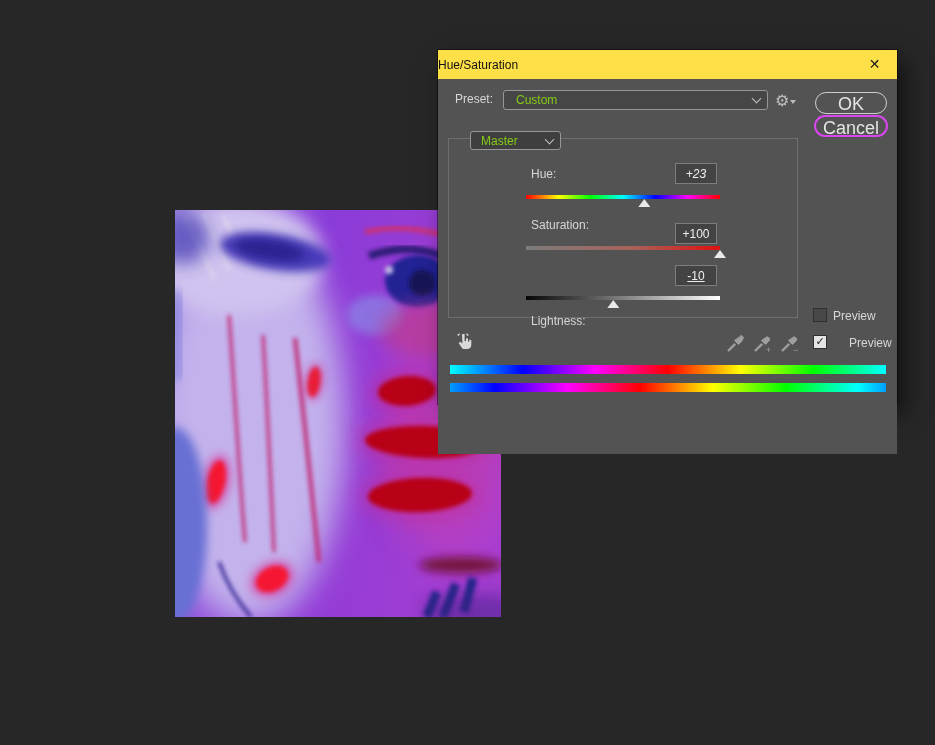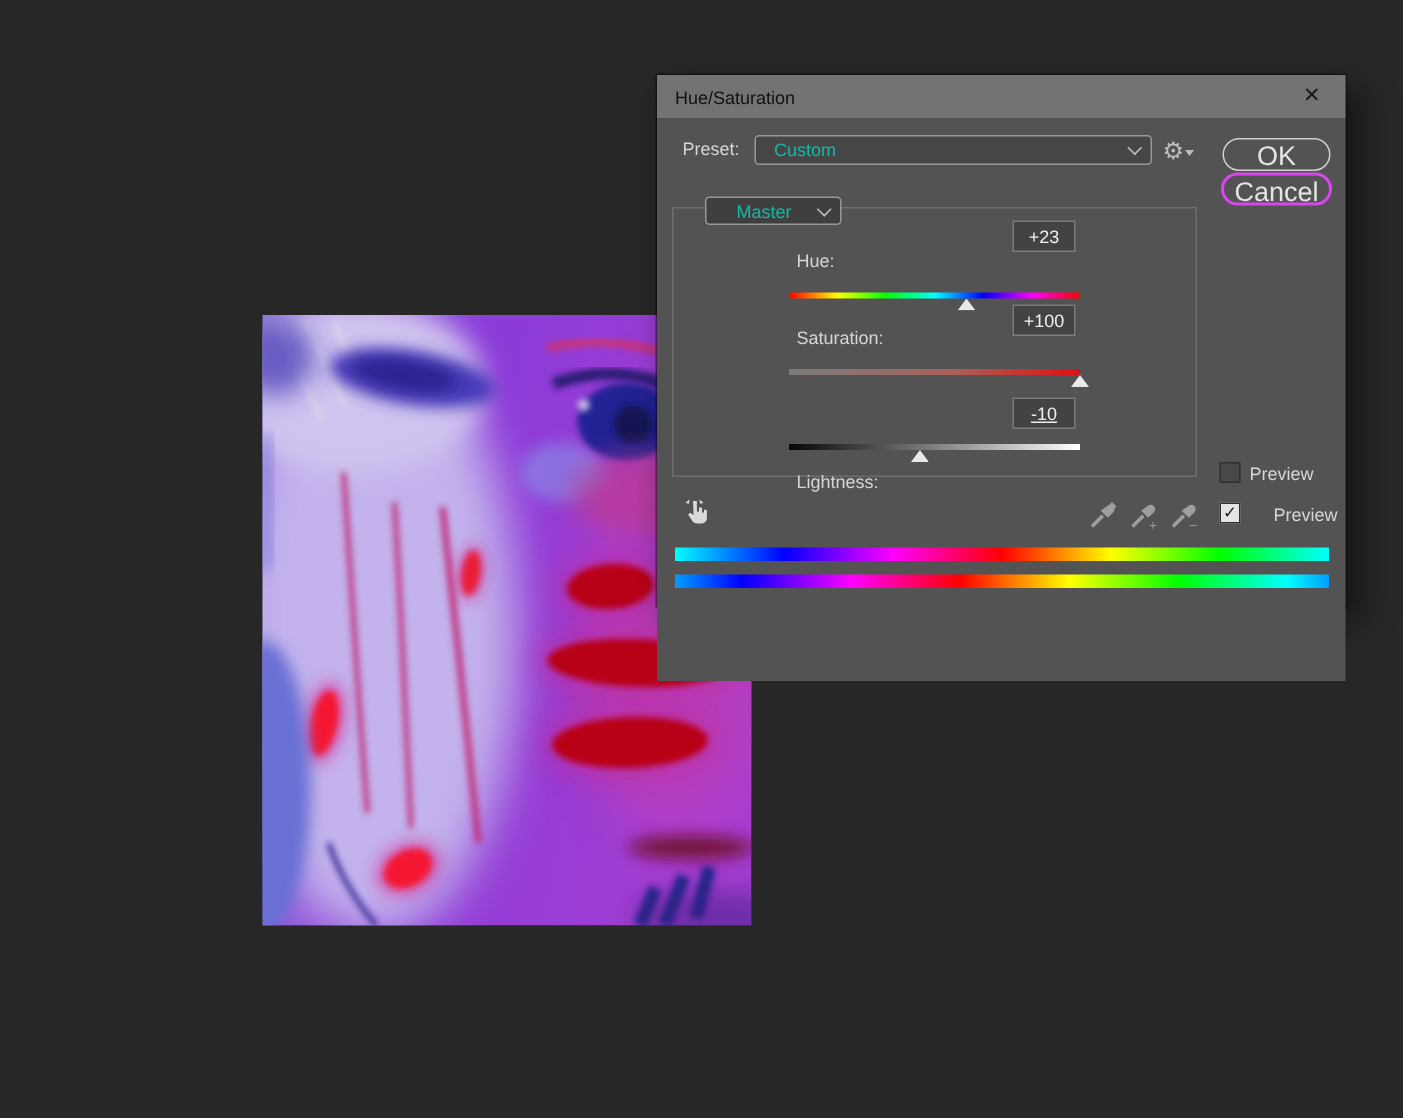--- a/index.html
+++ b/index.html
@@ -11,34 +11,34 @@
   }
   
   .photo{position:absolute;left:175px;top:210px;width:326px;height:407px;z-index:1;}
   
   .dialog{
     position:absolute;left:438px;top:50px;width:459px;height:354px;z-index:10;
     box-shadow:8px 10px 22px rgba(0,0,0,.55), 0 0 0 1px rgba(0,0,0,.45);
     font-size:12px;
   }
   .titlebar{
-    height:29px;background:#737373;color:#111;display:flex;align-items:center;
-    padding-left:12px;position:relative;font-size:12px;
+    height:29px;background:#fde047;color:#111;display:flex;align-items:center;
+    padding-left:0;position:relative;font-size:12px;
   }
   .close-btn{
     position:absolute;right:0;top:0;width:45px;height:29px;border:0;background:transparent;
     color:#1a1a1a;font-size:14px;line-height:29px;text-align:center;cursor:pointer;padding:0;
     font-family:"DejaVu Sans", sans-serif;
   }
   .dlg-body{position:relative;height:375px;background:#535353;color:#d6d6d6;}
   .lbl{position:absolute;white-space:nowrap;}
   
   .select{
     position:absolute;background:#464646;border:1px solid #979797;border-radius:3px;
-    color:#14b8a6;display:flex;align-items:center;box-sizing:border-box;cursor:pointer;
+    color:#84cc16;display:flex;align-items:center;box-sizing:border-box;cursor:pointer;
   }
   .select .chev{
     position:absolute;right:7px;top:50%;width:6px;height:6px;margin-top:-5px;
     border-right:1px solid #c0c0c0;border-bottom:1px solid #c0c0c0;transform:rotate(45deg);
   }
   .gear{
     position:absolute;left:337px;top:10px;width:26px;height:22px;border:0;background:transparent;
     color:#bdbdbd;font-size:16px;cursor:pointer;padding:0;text-align:left;
     font-family:"DejaVu Sans", sans-serif;
   }
@@ -181,33 +181,33 @@
     <span class="lbl" style="left:17px;top:13px;">Preset:</span>
     <div class="select" style="left:65px;top:11px;width:265px;height:20px;padding-left:12px;">
       <span>Custom</span>
       <span class="chev"></span>
     </div>
     <button class="gear"><span>⚙</span><span class="mini-arrow"></span></button>
     <button class="pill ok">OK</button>
     <button class="pill cancel">Cancel</button>
 
     <div class="panel"></div>
-    <div class="select" style="left:32px;top:52px;width:91px;height:19px;padding-left:20px;background:#3f3f3f;">
+    <div class="select" style="left:32px;top:52px;width:91px;height:19px;padding-left:10px;background:#3f3f3f;">
       <span>Master</span>
       <span class="chev"></span>
     </div>
 
     <span class="lbl" style="left:93px;top:88px;">Hue:</span>
-    <input class="valbox" style="top: 68px;" readonly="" value="+23">
+    <input class="valbox" style="top: 84px; font-style: italic;" readonly="" value="+23">
     <div class="track hue" style="top:116px;">
       <div class="thumb" style="left: 61%;"></div>
     </div>
 
     <span class="lbl" style="left:93px;top:139px;">Saturation:</span>
-    <input class="valbox" style="top: 124px;" readonly="" value="+100">
+    <input class="valbox" style="top: 144px;" readonly="" value="+100">
     <div class="track sat" style="top:167px;">
       <div class="thumb" style="left: 100%;"></div>
     </div>
 
     <span class="lbl" style="left:93px;top:190px;margin-top:45px;">Lightness:</span>
     <input class="valbox" style="top: 186px; text-decoration: underline;" readonly="" value="-10">
     <div class="track light" style="top:217px;">
       <div class="thumb" style="left: 45%;"></div>
     </div>
 

